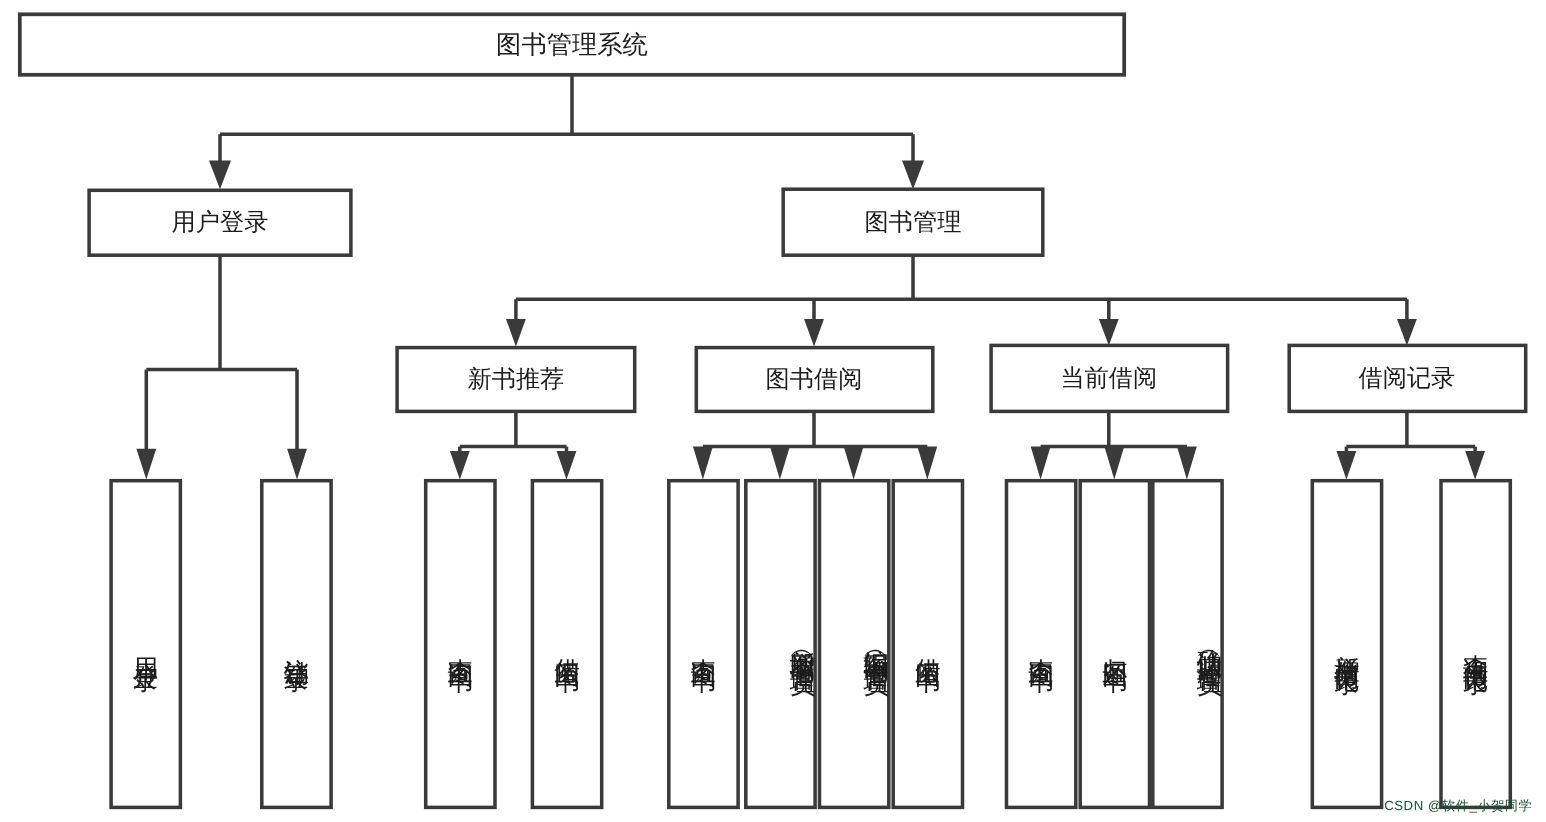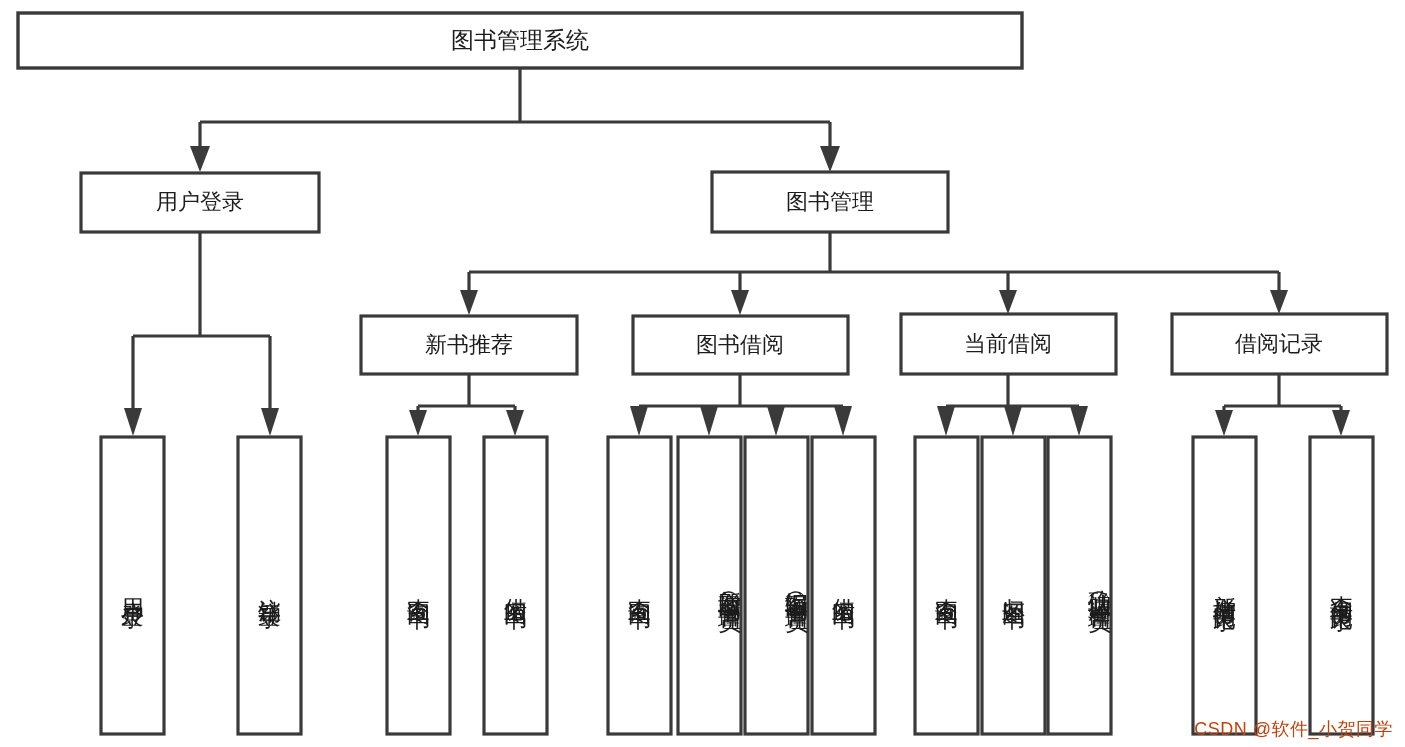--- a/index.html
+++ b/index.html
@@ -74,22 +74,22 @@
     align-items: center;
     justify-content: center;
     white-space: nowrap;
     pointer-events: none;
   }
   .watermark {
     position: absolute;
     right: 12px;
     bottom: 6px;
     font-family: "Liberation Sans", "DejaVu Sans", sans-serif;
-    font-size: 18px;
-    color: #c2410c;
+    font-size: 12px;
+    color: #14532d;
     letter-spacing: 0.5px;
     white-space: nowrap;
   }
 </style>
 </head>
 <body>
 
 <div id="diagram-root">
 
   <svg class="diagram" viewBox="0 0 1405 747">

